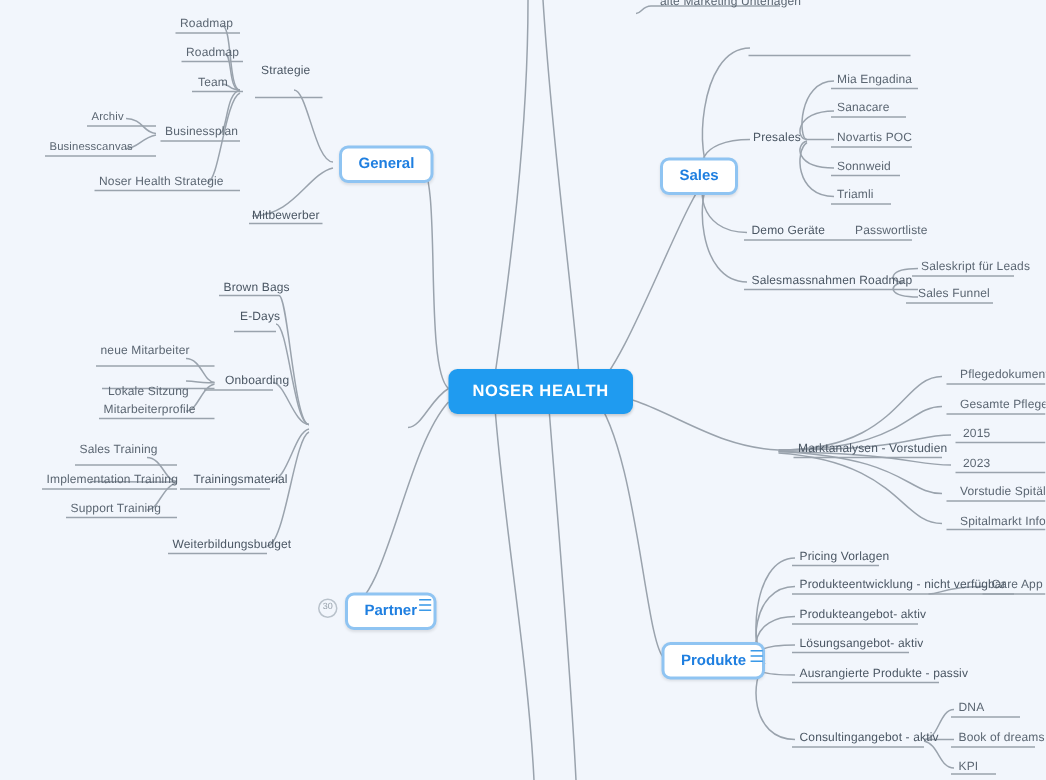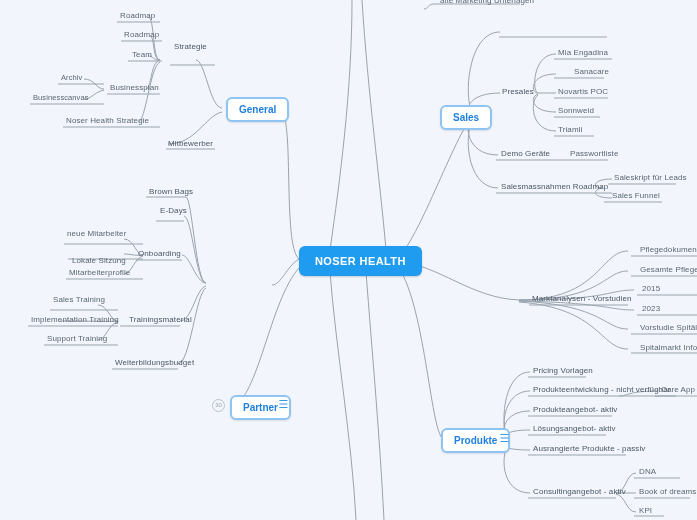--- a/index.html
+++ b/index.html
@@ -197,40 +197,40 @@
   <div class="node leaf lvl3" style="left:118px;top:11px;">Roadmap</div>
   <div class="node leaf lvl3" style="left:122px;top:30px;">Roadmap</div>
   <div class="node leaf lvl3" style="left:130px;top:50px;">Team</div>
   <div class="node leaf lvl3" style="left:108px;top:83px;">Businessplan</div>
   <div class="node leaf lvl3" style="left:64px;top:116px;">Noser Health Strategie</div>
   <div class="node leaf lvl4" style="left:59px;top:73px;">Archiv</div>
   <div class="node leaf lvl4" style="left:31px;top:93px;">Businesscanvas</div>
 
   <div class="node leaf lvl2" style="left:147px;top:187px;">Brown Bags</div>
   <div class="node leaf lvl2" style="left:158px;top:206px;">E-Days</div>
-  <div class="node leaf lvl2" style="left:136px;top:249px;">Onboarding</div>
+  <div class="node leaf lvl2" style="left:148px;top:249px;">Onboarding</div>
   <div class="node leaf lvl2" style="left:127px;top:315px;">Trainingsmaterial</div>
   <div class="node leaf lvl2" style="left:113px;top:358px;">Weiterbildungsbudget</div>
   <div class="node leaf lvl3" style="left:65px;top:229px;">neue Mitarbeiter</div>
   <div class="node leaf lvl3" style="left:70px;top:243px;margin-top:13px;">Lokale Sitzung</div>
   <div class="node leaf lvl3" style="left:67px;top:268px;">Mitarbeiterprofile</div>
   <div class="node leaf lvl3" style="left:51px;top:295px;">Sales Training</div>
   <div class="node leaf lvl3" style="left:29px;top:315px;">Implementation Training</div>
   <div class="node leaf lvl3" style="left:45px;top:334px;">Support Training</div>
 
   <div class="node lvl1" style="left:230px;top:395px;">Partner</div>
   <div class="collapse-badge" style="left:212px;top:399px;">30</div>
   <div class="notes-icon" style="left:278px;top:399px;">☰</div>
 
   <div class="node lvl1" style="left:440px;top:105px;">Sales</div>
   <div class="node leaf lvl2" style="left:500px;top:87px;">Presales</div>
   <div class="node leaf lvl2" style="left:499px;top:149px;">Demo Geräte</div>
   <div class="node leaf lvl2" style="left:499px;top:182px;">Salesmassnahmen Roadmap</div>
   <div class="node leaf lvl3" style="left:556px;top:48px;">Mia Engadina</div>
-  <div class="node leaf lvl3" style="left:556px;top:67px;margin-left:16px;">Sanacare</div>
+  <div class="node leaf lvl3" style="left:556px;top:67px;">Sanacare</div>
   <div class="node leaf lvl3" style="left:556px;top:87px;">Novartis POC</div>
   <div class="node leaf lvl3" style="left:556px;top:106px;">Sonnweid</div>
   <div class="node leaf lvl3" style="left:556px;top:125px;">Triamli</div>
   <div class="node leaf lvl3" style="left:568px;top:149px;">Passwortliste</div>
   <div class="node leaf lvl3" style="left:612px;top:173px;">Saleskript für Leads</div>
   <div class="node leaf lvl3" style="left:610px;top:191px;">Sales Funnel</div>
 
   <div class="node leaf lvl2" style="left:530px;top:294px;">Marktanalysen - Vorstudien</div>
   <div class="node leaf lvl3" style="left:638px;top:245px;">Pflegedokumentation</div>
   <div class="node leaf lvl3" style="left:638px;top:265px;">Gesamte Pflegeheim</div>

